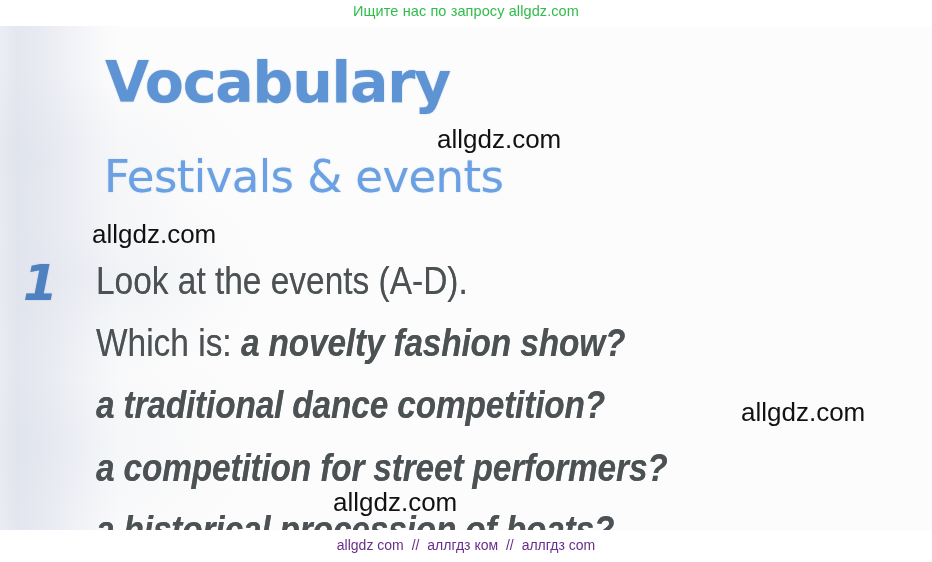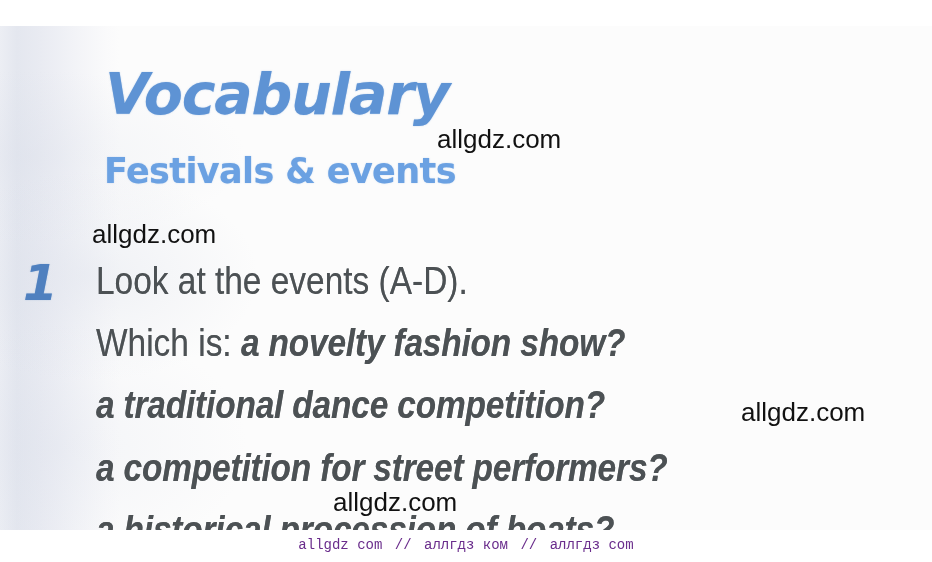--- a/index.html
+++ b/index.html
@@ -71,37 +71,36 @@
       radial-gradient(ellipse 240px 150px at 90px 250px, rgba(208,214,228,0.30), rgba(255,255,255,0) 70%),
       radial-gradient(ellipse 300px 120px at 30px 130px, rgba(214,219,231,0.28), rgba(255,255,255,0) 72%),
       radial-gradient(ellipse 260px 170px at 60px 420px, rgba(210,216,230,0.22), rgba(255,255,255,0) 72%);
     pointer-events: none;
   }
 
   
   #heading-vocabulary {
     position: absolute;
     left: 105px;
-    top: 40px;
+    top: 28px;
     font-size: 57px;
     font-weight: bold;
-    font-style: italic;
     color: #5e93d4;
     font-family: "DejaVu Sans", sans-serif;
     letter-spacing: -1.2px;
     line-height: 1;
     text-shadow: 0 0 1.4px rgba(94,147,212,0.55);
     white-space: nowrap;
   }
   #heading-subtitle {
     position: absolute;
     left: 104px;
     top: 128px;
-    font-size: 35px;
-    font-weight: bold;
+    font-size: 45px;
+    font-weight: normal;
     color: #6ba1e2;
     font-family: "DejaVu Sans", sans-serif;
     letter-spacing: -0.6px;
     line-height: 1;
     text-shadow: 0 0 1.3px rgba(107,161,226,0.5);
     white-space: nowrap;
   }
 
   
   #exercise-number {
@@ -162,33 +161,34 @@
 
   
   #footer-links {
     position: absolute;
     left: 0;
     top: 537px;
     width: 932px;
     text-align: center;
     font-size: 14px;
     color: #6a2d8c;
-    font-family: Liberation Mono, monospace;
+    font-family: Liberation Sans, sans-serif;
     white-space: nowrap;
   }
   #footer-links .sep {
     color: #6a2d8c;
     padding: 0 4px;
   }
 </style>
 </head>
 <body>
 
 <div id="page">
 
+  <div id="search-banner">Ищите нас по запросу allgdz.com</div>
 
   <div id="scan-page">
 
     <div id="page-curl"></div>
     <div id="page-grain"></div>
 
     <div id="heading-vocabulary">Vocabulary</div>
 
     <div id="heading-subtitle">Festivals &amp; events</div>
 

